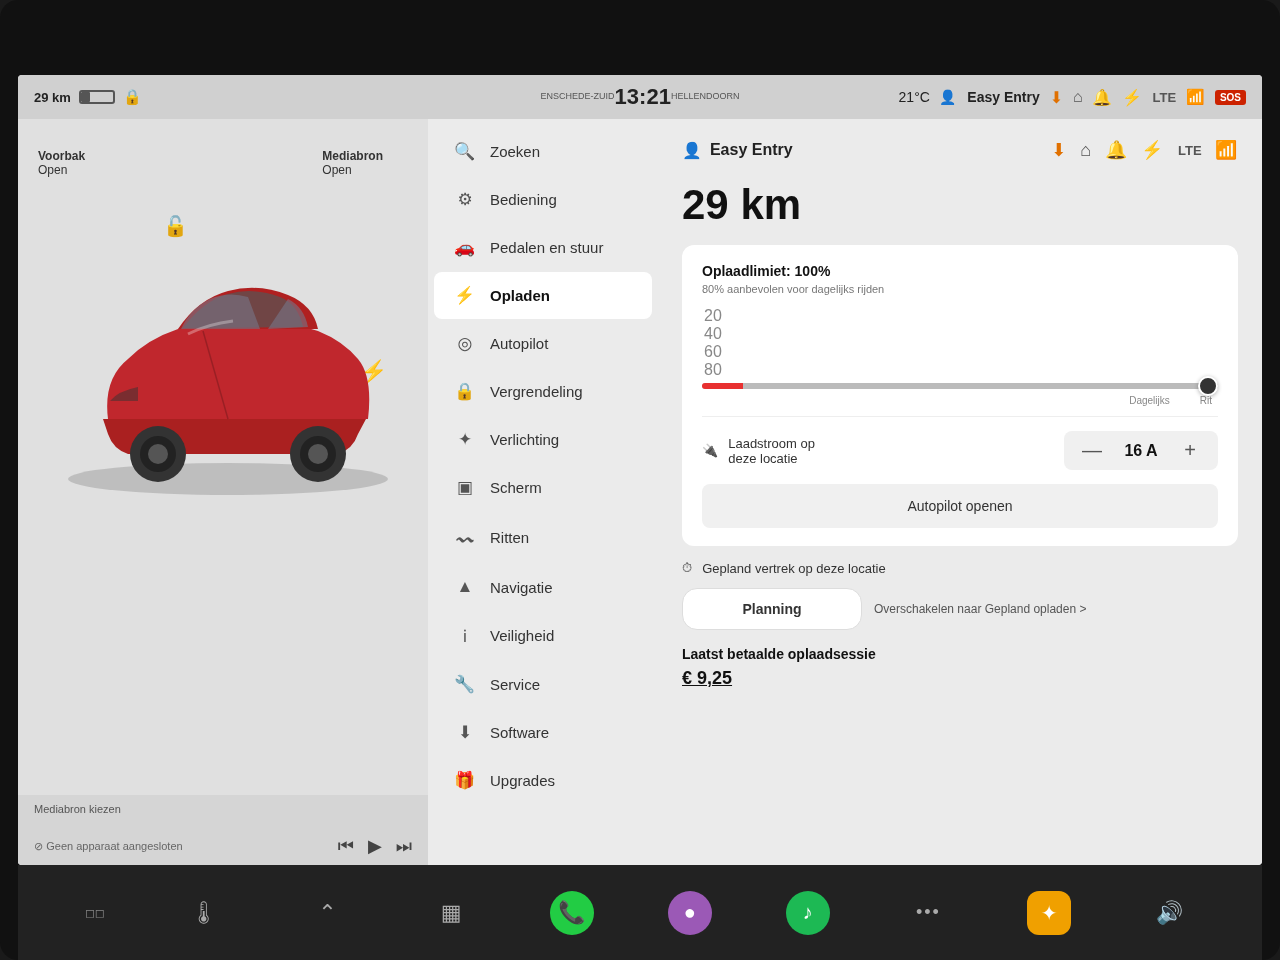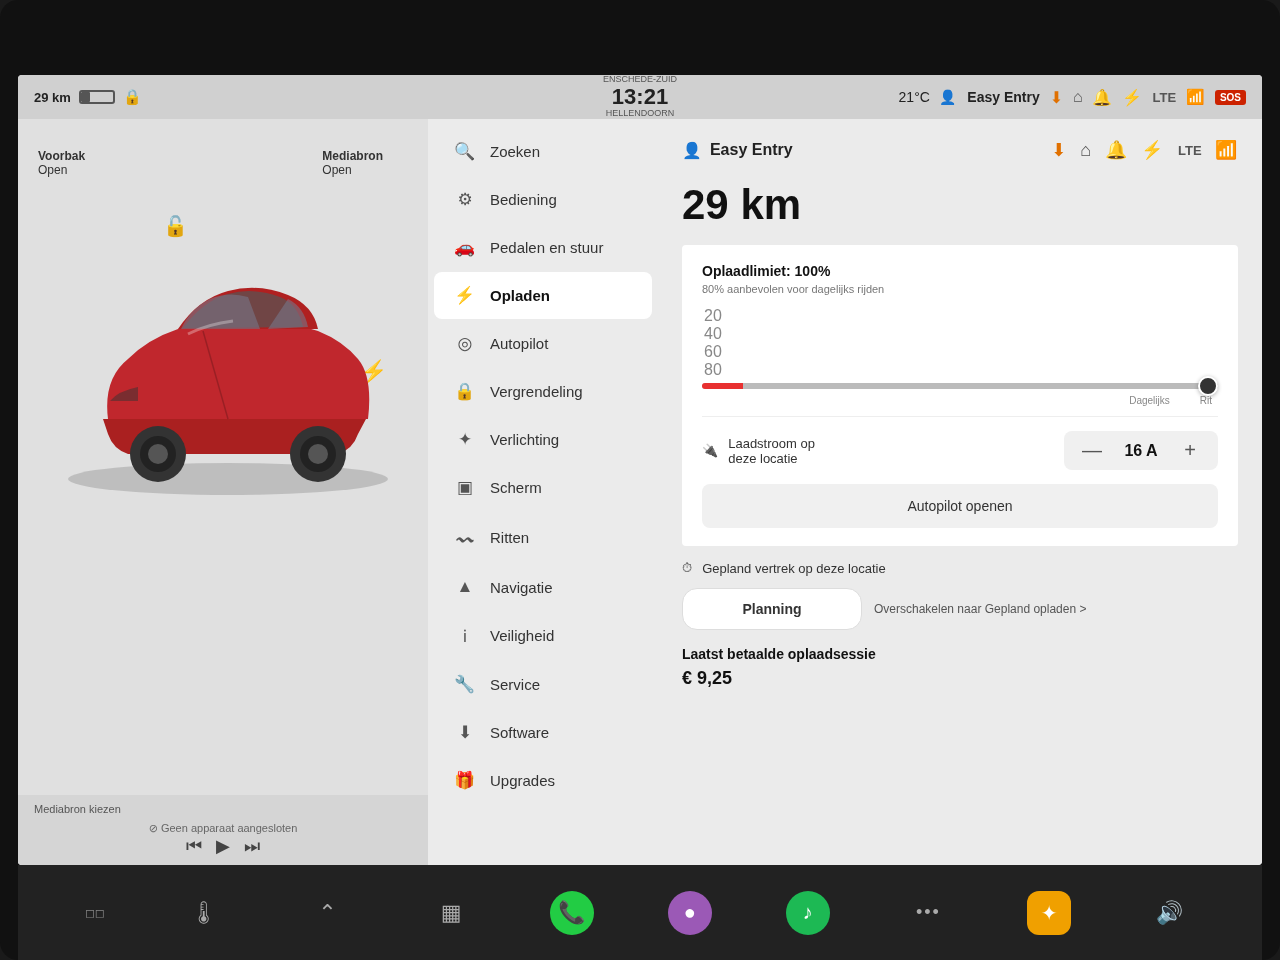--- a/index.html
+++ b/index.html
@@ -45,21 +45,21 @@
     .status-bar .left {
       display: flex;
       align-items: center;
       gap: 8px;
     }
     .status-bar .center {
       position: absolute;
       left: 50%;
       transform: translateX(-50%);
       display: flex;
-      flex-direction: column;
+      flex-direction: row;
       align-items: center;
       line-height: 1.1;
     }
     .status-bar .right {
       margin-left: auto;
       display: flex;
       align-items: center;
       gap: 10px;
     }
     .status-text {
@@ -264,21 +264,21 @@
     .range-display {
       font-size: 42px;
       font-weight: 700;
       color: #111;
       margin-bottom: 16px;
     }
 
     
     .charge-card {
       background: white;
-      border-radius: 4px;
+      border-radius: 12px;
       padding: 18px 20px;
       margin-bottom: 14px;
     }
     .charge-limit-row {
       display: flex;
       justify-content: space-between;
       align-items: flex-start;
       margin-bottom: 4px;
     }
     .charge-limit-title {
@@ -439,20 +439,21 @@
       font-size: 14px;
       font-weight: 700;
       color: #111;
       margin-bottom: 6px;
     }
     .laadsessie-amount {
       font-size: 18px;
       font-weight: 600;
       color: #111;
       margin-bottom: 4px;
+      text-decoration: underline;
     }
     .laadsessie-location {
       font-size: 12px;
       color: #777;
       line-height: 1.6;
     }
 
     
     .taskbar {
       position: absolute;
@@ -553,21 +554,21 @@
             <path d="M140,95 Q160,85 185,82" stroke="rgba(255,255,255,0.3)" stroke-width="3" fill="none"></path>
 
             <path d="M155,92 L180,180" stroke="rgba(0,0,0,0.2)" stroke-width="1.5" fill="none"></path>
 
             <path d="M62,162 Q70,152 90,148 L90,162 Z" fill="#333" opacity="0.5"></path>
           </svg>
         </div>
 
         <div class="media-bar">
           <div class="media-info">Mediabron kiezen</div>
-          <div style="display:flex;align-items:center;justify-content:center;flex-direction:column;">
+          <div style="display:flex;align-items:center;justify-content:space-between;">
             <span style="font-size:11px;color:#666;">⊘ Geen apparaat aangesloten</span>
             <div class="media-controls">
               <span class="media-btn">⏮</span>
               <span class="media-btn">▶</span>
               <span class="media-btn">⏭</span>
             </div>
           </div>
         </div>
       </div>
 

